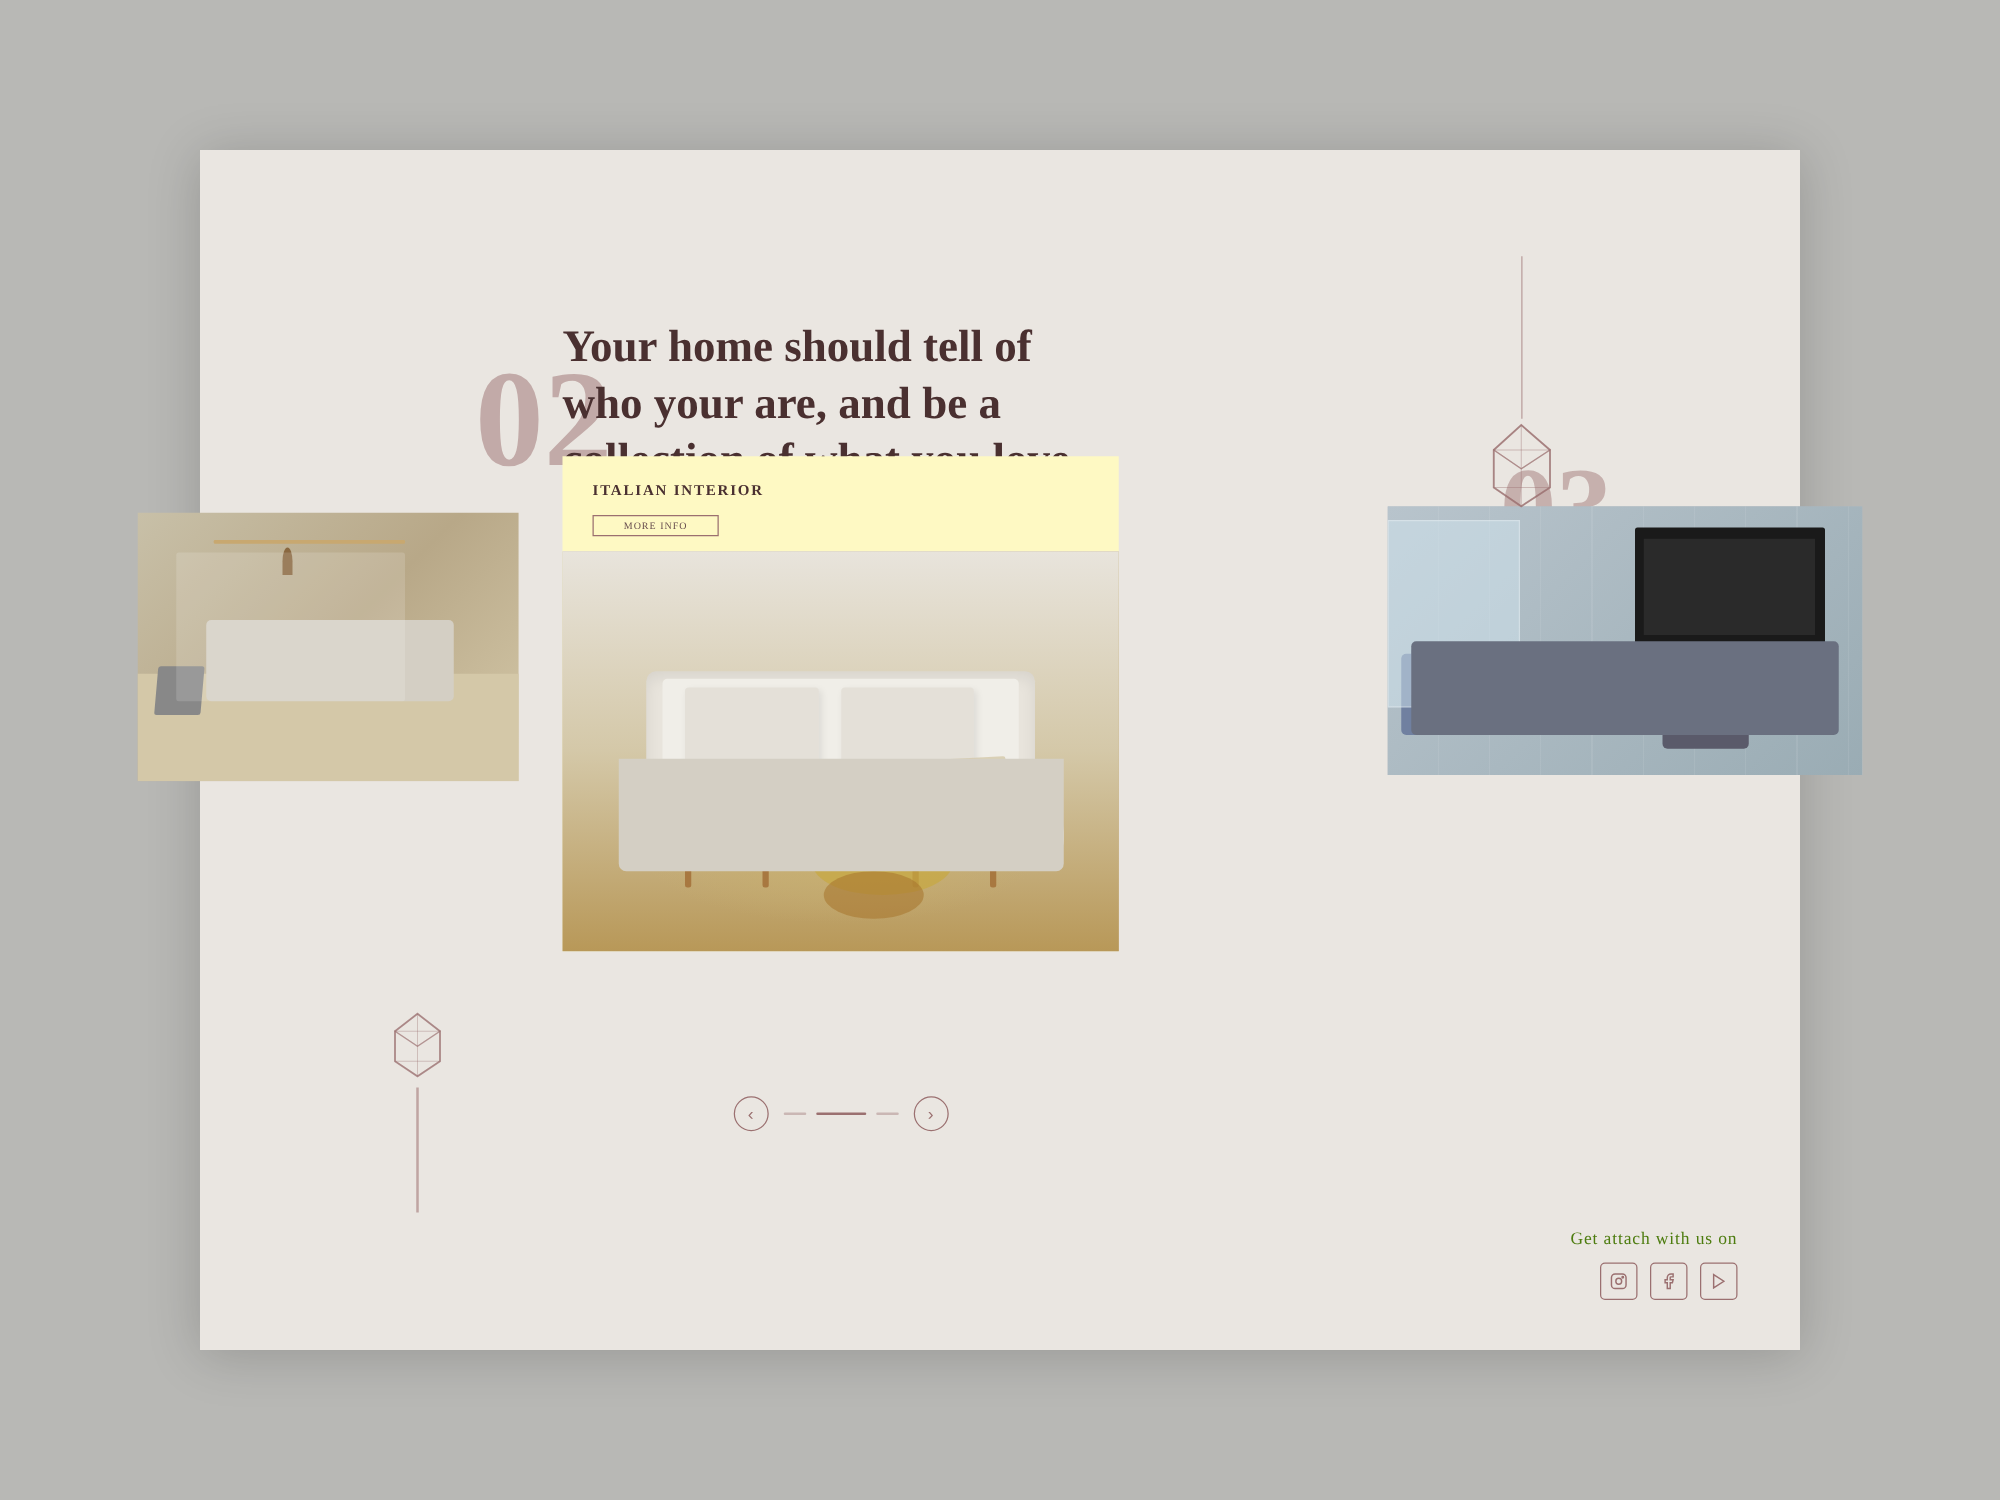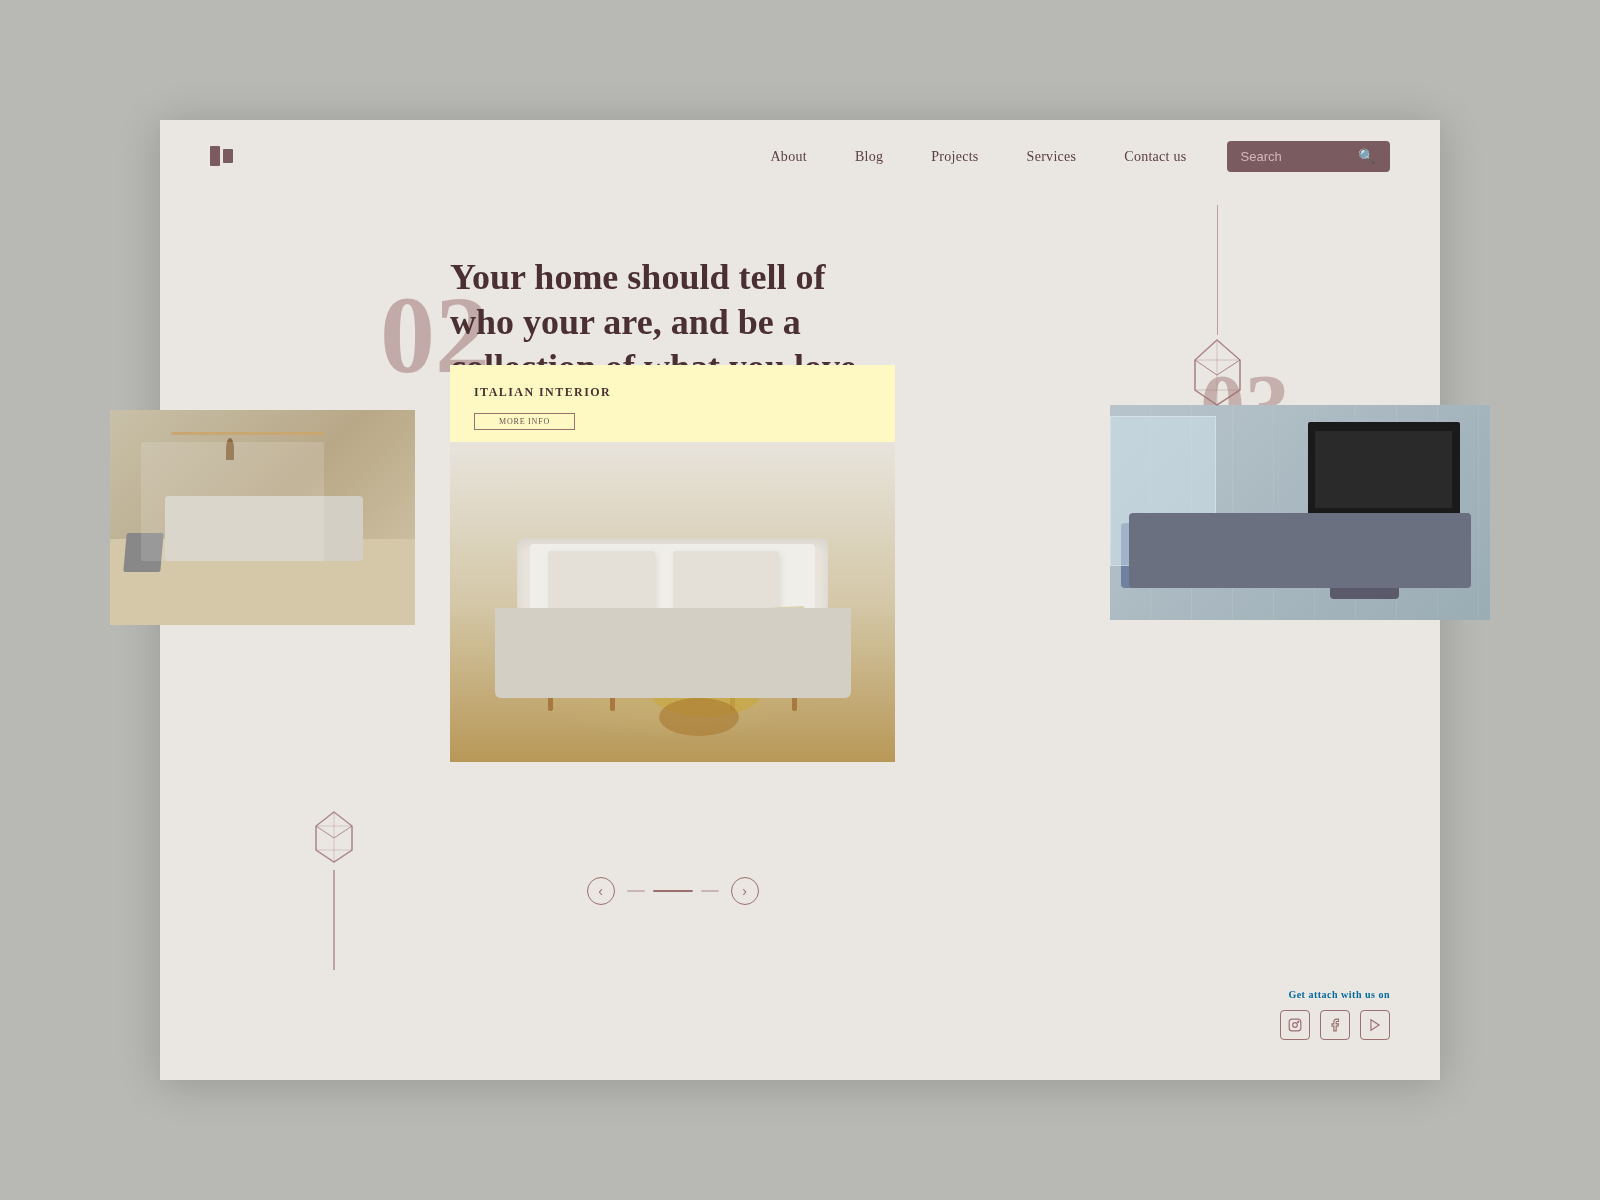--- a/index.html
+++ b/index.html
@@ -407,24 +407,23 @@
       position: absolute;
       bottom: 40px;
       right: 50px;
       display: flex;
       flex-direction: column;
       align-items: flex-end;
       gap: 10px;
     }
 
     .social-label {
-      font-size: 10px;
-      color: #0369a1;
+      font-size: 14px;
+      color: #4d7c0f;
       letter-spacing: 0.05em;
-      font-weight: bold;
     }
 
     .social-icons {
       display: flex;
       gap: 10px;
     }
 
     .social-btn {
       width: 30px;
       height: 30px;
@@ -436,41 +435,20 @@
       cursor: pointer;
       color: #9b7070;
       font-size: 13px;
     }
   </style>
 </head>
 <body>
 
 <div class="page-wrapper">
 
-  <nav class="navbar">
-    <div class="logo-area">
-      <div class="logo-icon">
-        <span></span>
-          <span></span>
-      </div>
-    </div>
-
-    <ul class="nav-links">
-      <li><a href="#">About</a></li>
-      <li><a href="#">Blog</a></li>
-      <li><a href="#">Projects</a></li>
-      <li><a href="#">Services</a></li>
-      <li><a href="#">Contact us</a></li>
-    </ul>
-
-    <div class="search-box">
-      <input type="text" placeholder="Search" style="">
-      <span class="search-icon-svg">🔍</span>
-    </div>
-  </nav>
 
   <div class="main-content">
 
     <div class="number-02">02</div>
 
     <h1 class="headline">Your home should tell of who your are, and be a collection of what you love.</h1>
 
     <div class="left-image">
       <div class="left-img-content">
 

